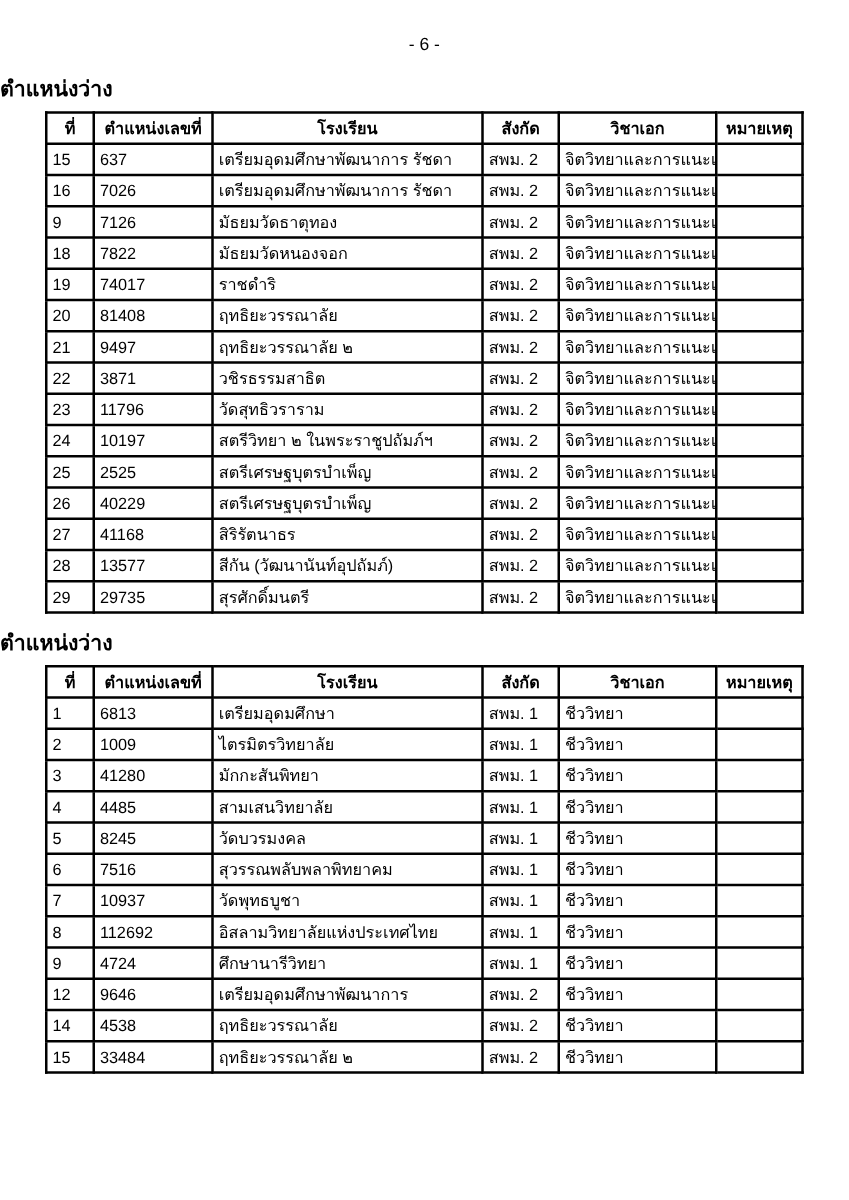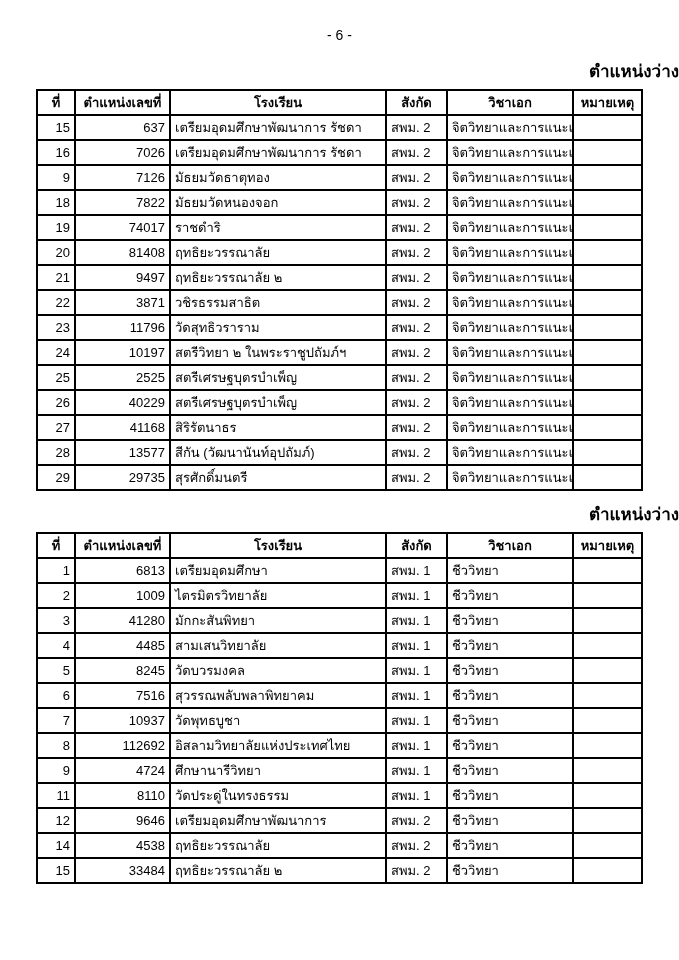--- a/index.html
+++ b/index.html
@@ -16,21 +16,21 @@
     color: #000000;
     overflow: hidden;
   }
   .page-number {
     padding-top: 27px;
     text-align: center;
     font-size: 14px;
     line-height: 17px;
   }
   .table-title {
-    text-align: right;
+    text-align: left;
     font-weight: bold;
     font-size: 17px;
     line-height: 22px;
   }
   .title-1 { margin-top: 17px; margin-bottom: 6px; }
   .title-2 { margin-top: 13px; margin-bottom: 6px; }
   table.vacancy {
     border-collapse: collapse;
     table-layout: fixed;
     width: 605px;
@@ -42,21 +42,21 @@
     height: 19px;
     padding: 1px 4px;
     overflow: hidden;
     white-space: nowrap;
   }
   table.vacancy th {
     font-weight: bold;
     text-align: center;
     padding: 1px 2px;
   }
-  td.c-no, td.c-pos { text-align: right; }
+  td.c-no, td.c-pos { text-align: left; }
   td.c-school, td.c-aff, td.c-major { text-align: left; }
   col.w-no     { width: 38px; }
   col.w-pos    { width: 95px; }
   col.w-school { width: 216px; }
   col.w-aff    { width: 61px; }
   col.w-major  { width: 126px; }
   col.w-remark { width: 69px; }
 </style>
 </head>
 <body>
@@ -321,28 +321,20 @@
         <tr>
           <td class="c-no">9</td>
           <td class="c-pos">4724</td>
           <td class="c-school">ศึกษานารีวิทยา</td>
           <td class="c-aff">สพม. 1</td>
           <td class="c-major">ชีววิทยา</td>
           <td class="c-remark"></td>
         </tr>
 
 
-        <tr>
-          <td class="c-no">11</td>
-          <td class="c-pos">8110</td>
-          <td class="c-school">วัดประดู่ในทรงธรรม</td>
-          <td class="c-aff">สพม. 1</td>
-          <td class="c-major">ชีววิทยา</td>
-          <td class="c-remark"></td>
-        </tr>
 
         <tr>
           <td class="c-no">12</td>
           <td class="c-pos">9646</td>
           <td class="c-school">เตรียมอุดมศึกษาพัฒนาการ</td>
           <td class="c-aff">สพม. 2</td>
           <td class="c-major">ชีววิทยา</td>
           <td class="c-remark"></td>
         </tr>
 

